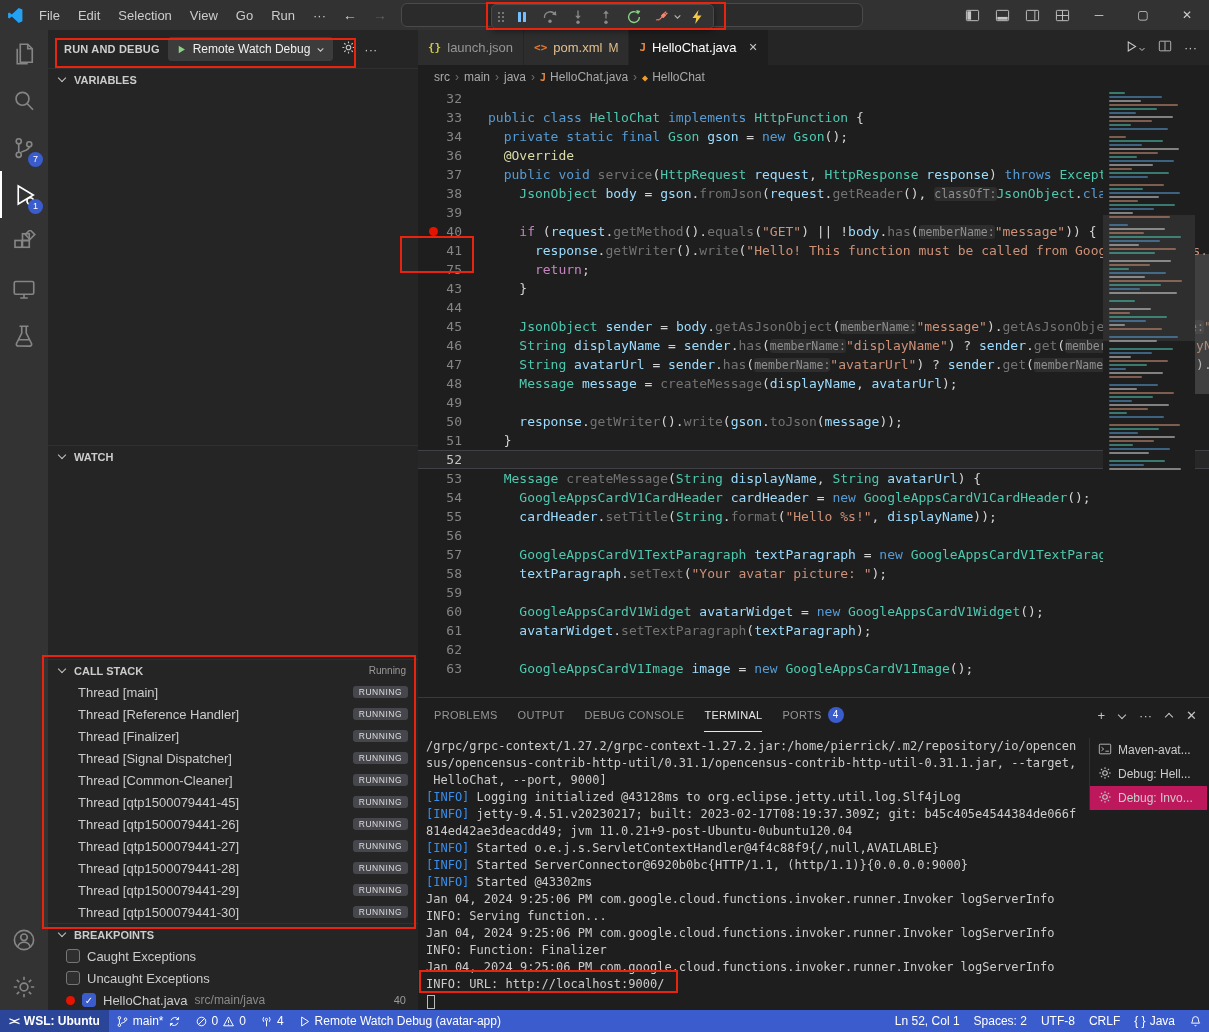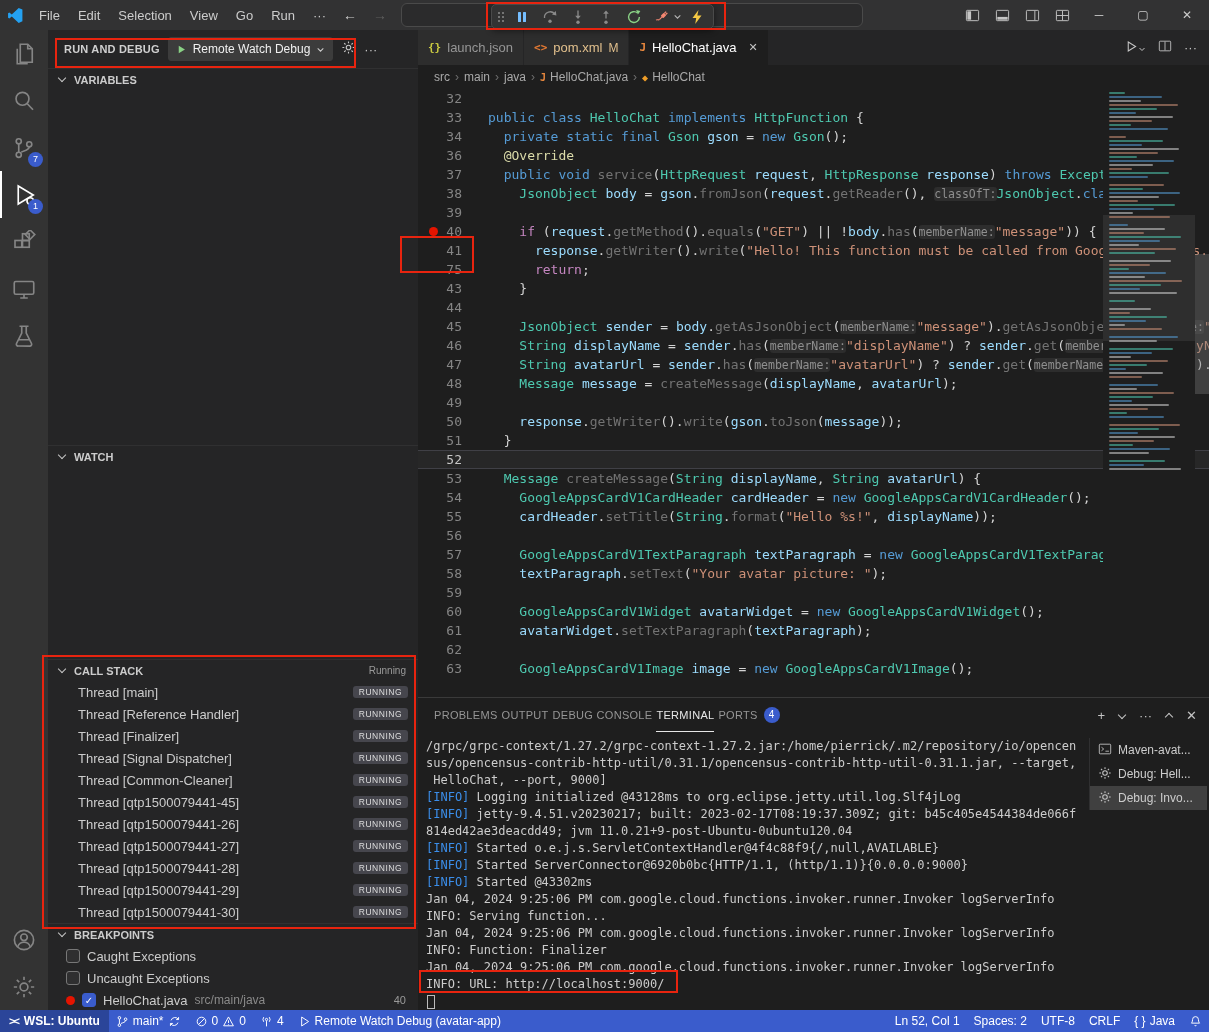--- a/index.html
+++ b/index.html
@@ -77,35 +77,35 @@
 .tk-s{color:#ce9178}.tk-v{color:#9cdcfe}.tk-a{color:#dcdcaa}
 .tk-h{color:#8f8f8f;background:#2d2d2d;border-radius:3px;font-size:11.5px}
 .minimap{position:absolute;right:14px;top:0;width:92px;height:100%;background:#1e1e1e;padding:3px 4px 0 6px}
 .mmbar{height:2px;margin-bottom:2px;border-radius:1px;opacity:.55}
 .mmslider{position:absolute;left:0;right:0;background:rgba(150,150,150,.14)}
 .vthumb{position:absolute;right:0;width:14px;background:rgba(121,121,121,.38)}
 
 
 .panel{position:absolute;left:0;right:0;top:667px;bottom:0;background:#1e1e1e;border-top:1px solid #3a3a3a}
 .panel-head{height:34px;display:flex;align-items:center;padding:0 12px 0 16px}
-.ptabs{display:flex;gap:4px;height:34px;align-items:center}
+.ptabs{display:flex;gap:20px;height:34px;align-items:center}
 .ptab{font-size:11px;letter-spacing:.3px;color:#969696;height:34px;display:flex;align-items:center;gap:6px}
 .ptab.active{color:#e7e7e7;box-shadow:inset 0 -1px 0 #e7e7e7}
 .pbadge{min-width:16px;height:16px;border-radius:9px;background:var(--accent);color:#fff;font-size:10px;line-height:16px;text-align:center;padding:0 4px}
 .pactions{margin-left:auto;display:flex;align-items:center;gap:14px;color:#c5c5c5;font-size:13px}
 .pchev{display:inline-block;width:6px;height:6px;border-right:1.3px solid #c5c5c5;border-bottom:1.3px solid #c5c5c5}
 .pchev.down{transform:rotate(45deg)}
 .pchev.up{transform:rotate(-135deg);margin-top:4px}
 .term{position:absolute;left:0;top:34px;right:122px;bottom:0;padding:6px 0 0 8px;font-family:"DejaVu Sans Mono",monospace;font-size:12px;line-height:17px;overflow:hidden}
 .tl{white-space:pre;color:#cccccc}
 .ti{color:#3b8eea}
 .tcursor{display:inline-block;width:8px;height:14px;border:1px solid #bbbbbb;margin-left:1px;vertical-align:middle}
 .termlist{position:absolute;right:2px;top:40px;width:118px;border-left:1px solid #303031}
 .trow{height:24px;display:flex;align-items:center;gap:6px;padding:0 4px 0 8px;font-size:12px;color:#cccccc;white-space:nowrap;overflow:hidden}
-.trow.sel{background:#404040}
+.trow.sel{background:#be185d}
 
 
 .statusbar{position:absolute;left:0;right:0;bottom:0;height:22px;background:var(--accent);color:#ffffff;display:flex;justify-content:space-between;font-size:12px;z-index:6}
 .sb-group{display:flex;align-items:center;height:22px}
 .sb-item{display:flex;align-items:center;gap:4px;padding:0 7px;height:22px;white-space:nowrap}
 .sb-remote{background:rgba(0,0,0,.25);padding:0 9px;font-weight:bold}
 .remote-glyph{font-weight:bold;letter-spacing:-2px;font-size:11px;margin-right:2px}
 .si{width:13px;height:13px;stroke:#ffffff;fill:none;stroke-width:1.2}
 
 

